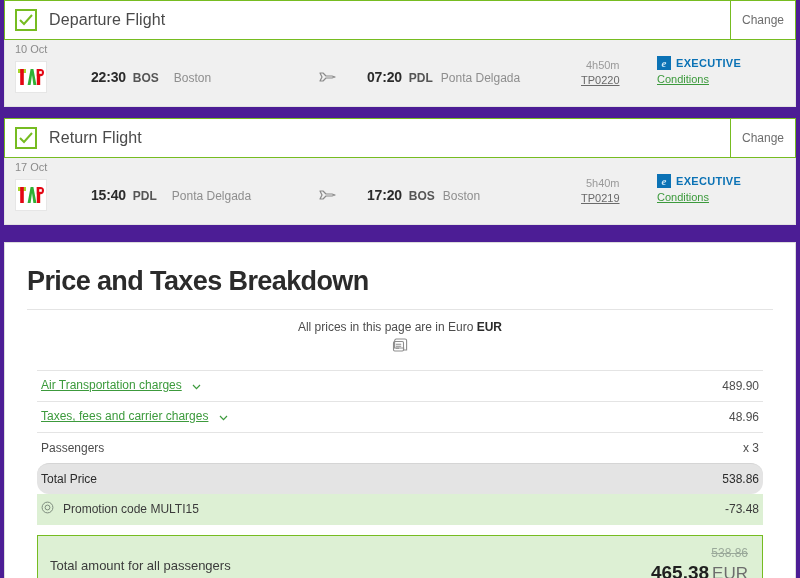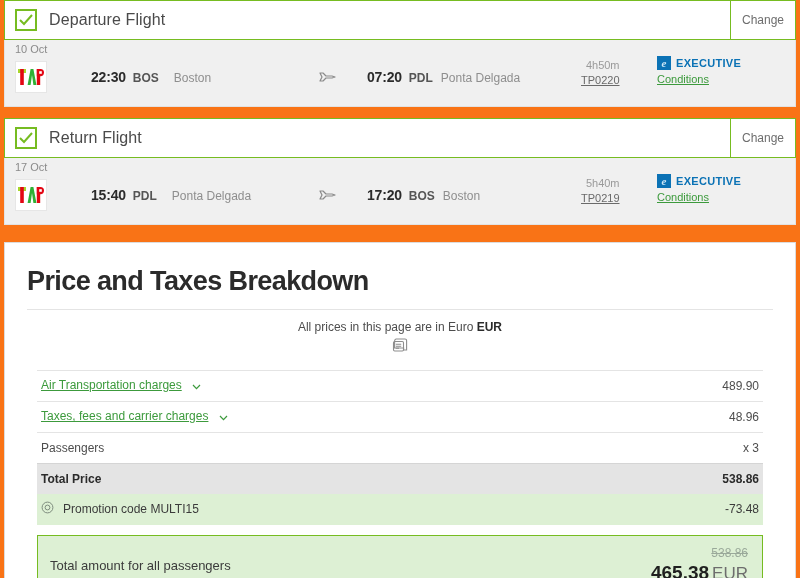--- a/index.html
+++ b/index.html
@@ -10,21 +10,21 @@
     background: #ffffff;
     font-family: "Liberation Sans", sans-serif;
     color: #333333;
     overflow: hidden;
   }
 
   .page {
     width: 800px;
     height: 578px;
     position: relative;
-    background: #f97316;
+    background: #4c1d95;
     padding: 0 4px;
   }
 
   
   .flight-card { width: 792px; margin: 0 auto; }
 
   .flight-header {
     display: flex;
     align-items: stretch;
     border: 1px solid #76bc21;
@@ -196,23 +196,24 @@
     color: #3c9a3c;
     text-decoration: underline;
     cursor: pointer;
     font-size: 12px;
   }
 
   .chev { margin-left: 7px; display: inline-block; vertical-align: middle; cursor: pointer; }
 
   .row-total {
     background: #e4e4e4;
-    font-weight: bold;
+    font-weight: normal;
     color: #2b2b2b;
     border-top: 1px solid #d5d5d5;
+    border-radius: 12px;
   }
 
   .row-promo {
     background: #ddf0d4;
     border-top: none;
     color: #3b3b3b;
   }
   .promo-left { display: flex; align-items: center; gap: 9px; }
 
   .total-amount-box {

